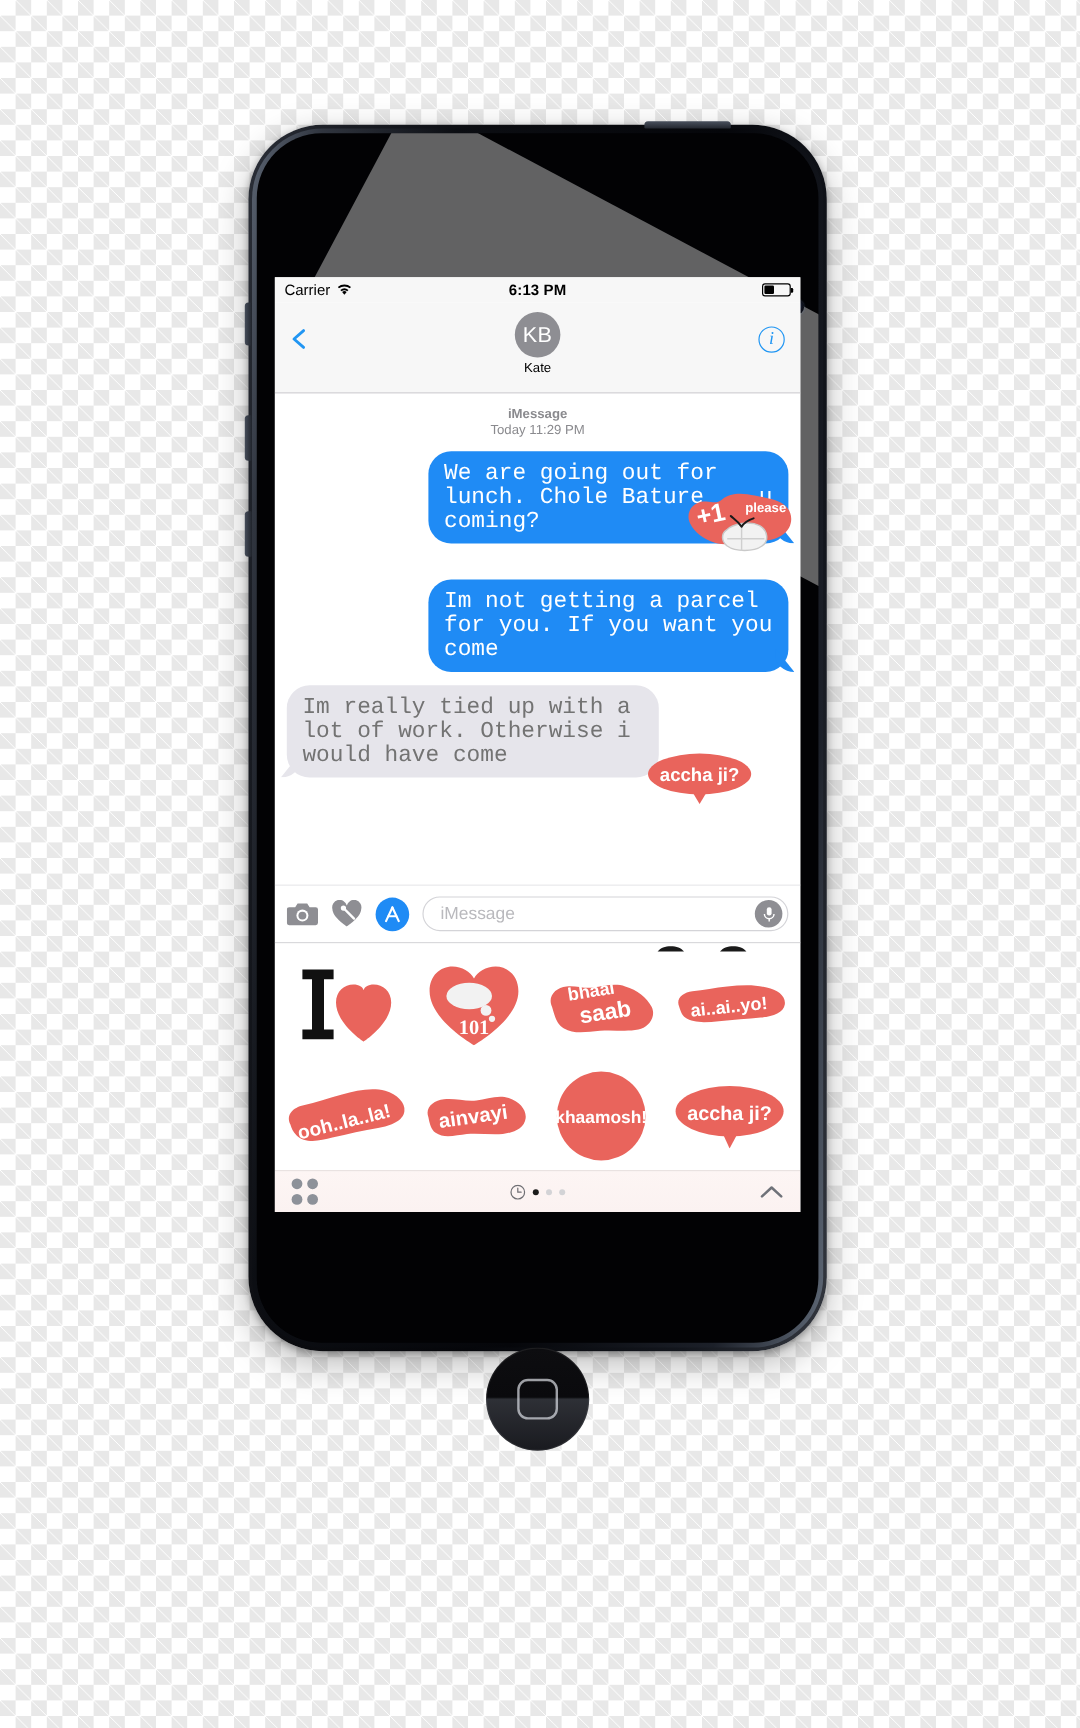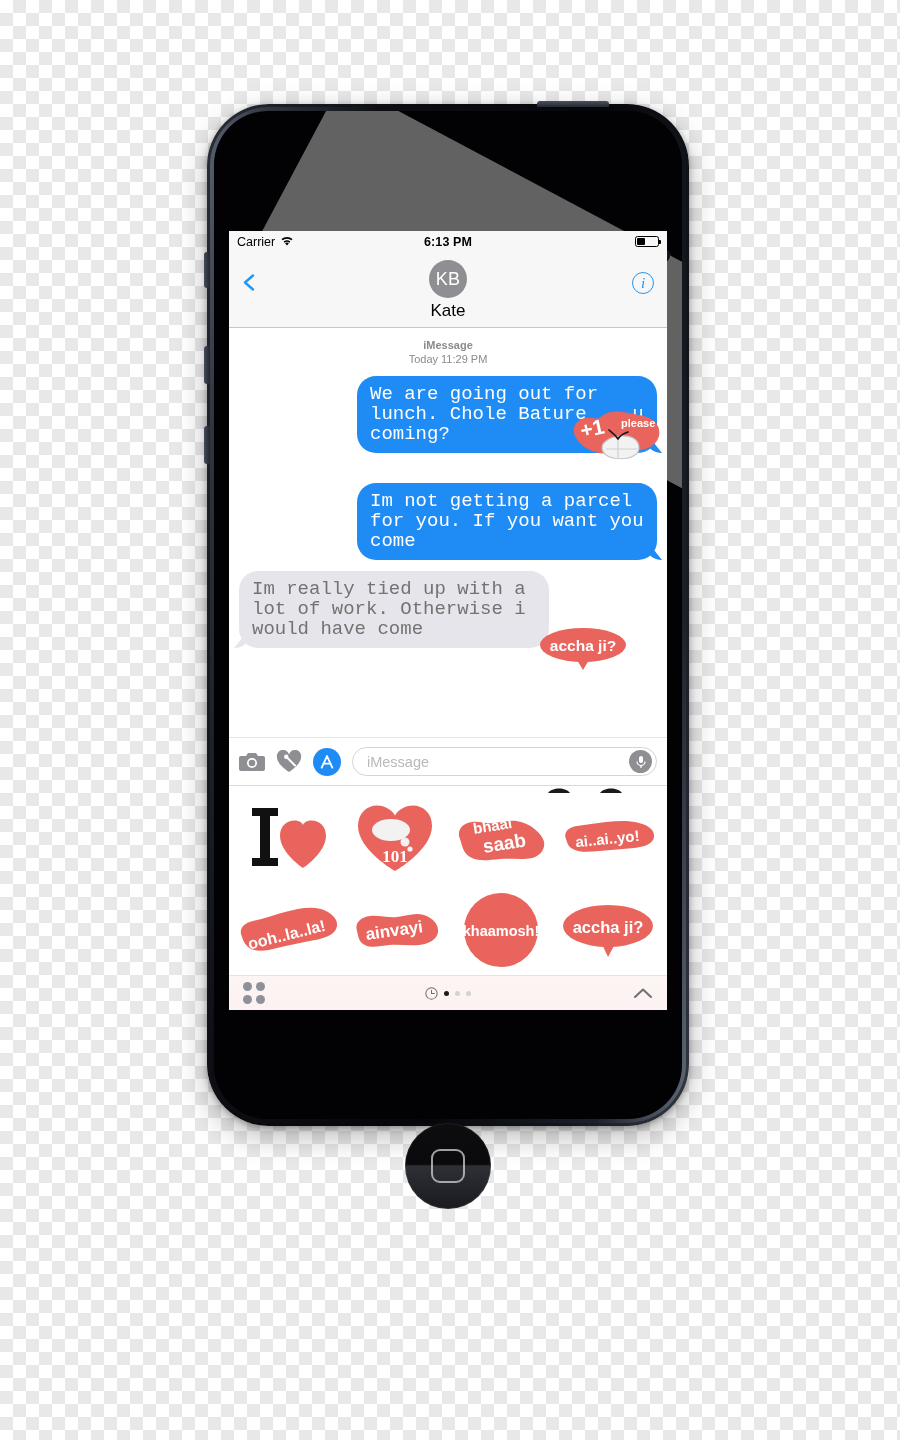--- a/index.html
+++ b/index.html
@@ -208,21 +208,21 @@
     border-radius: 50%;
     background: #8e8e93;
     color: #fff;
     font-size: 18px;
     font-weight: 500;
     display: flex; align-items: center; justify-content: center;
     margin: 0 auto;
     letter-spacing: .3px;
   }
   .contact-name {
-    font-size: 17px;
+    font-size: 11px;
     color: #000;
     margin-top: 3px;
   }
   .info-btn {
     position: absolute;
     right: 13px; top: 20px;
     width: 22px; height: 22px;
     border-radius: 50%;
     border: 1.3px solid #2196f3;
     color: #2196f3;

